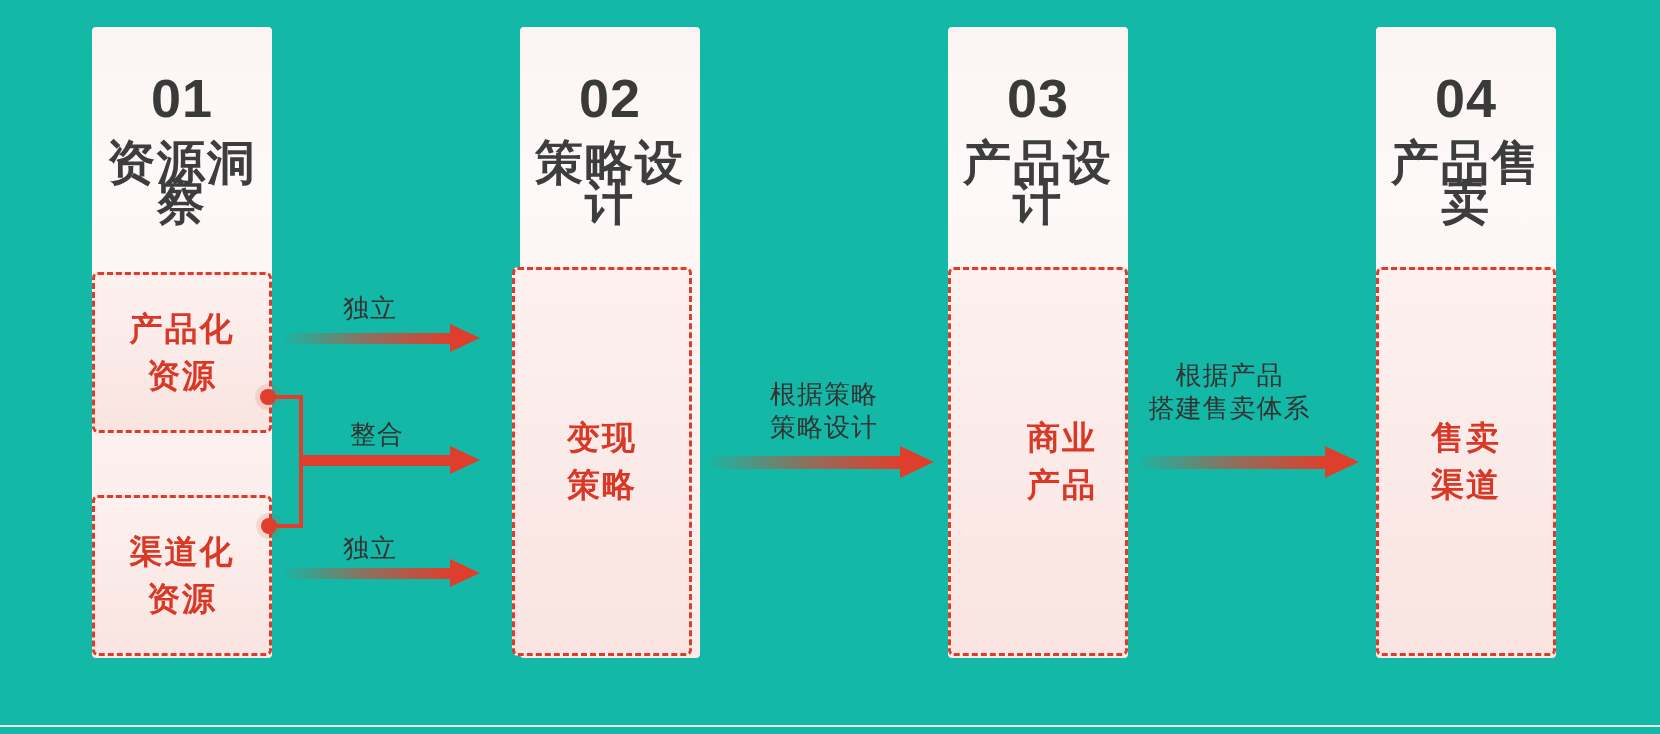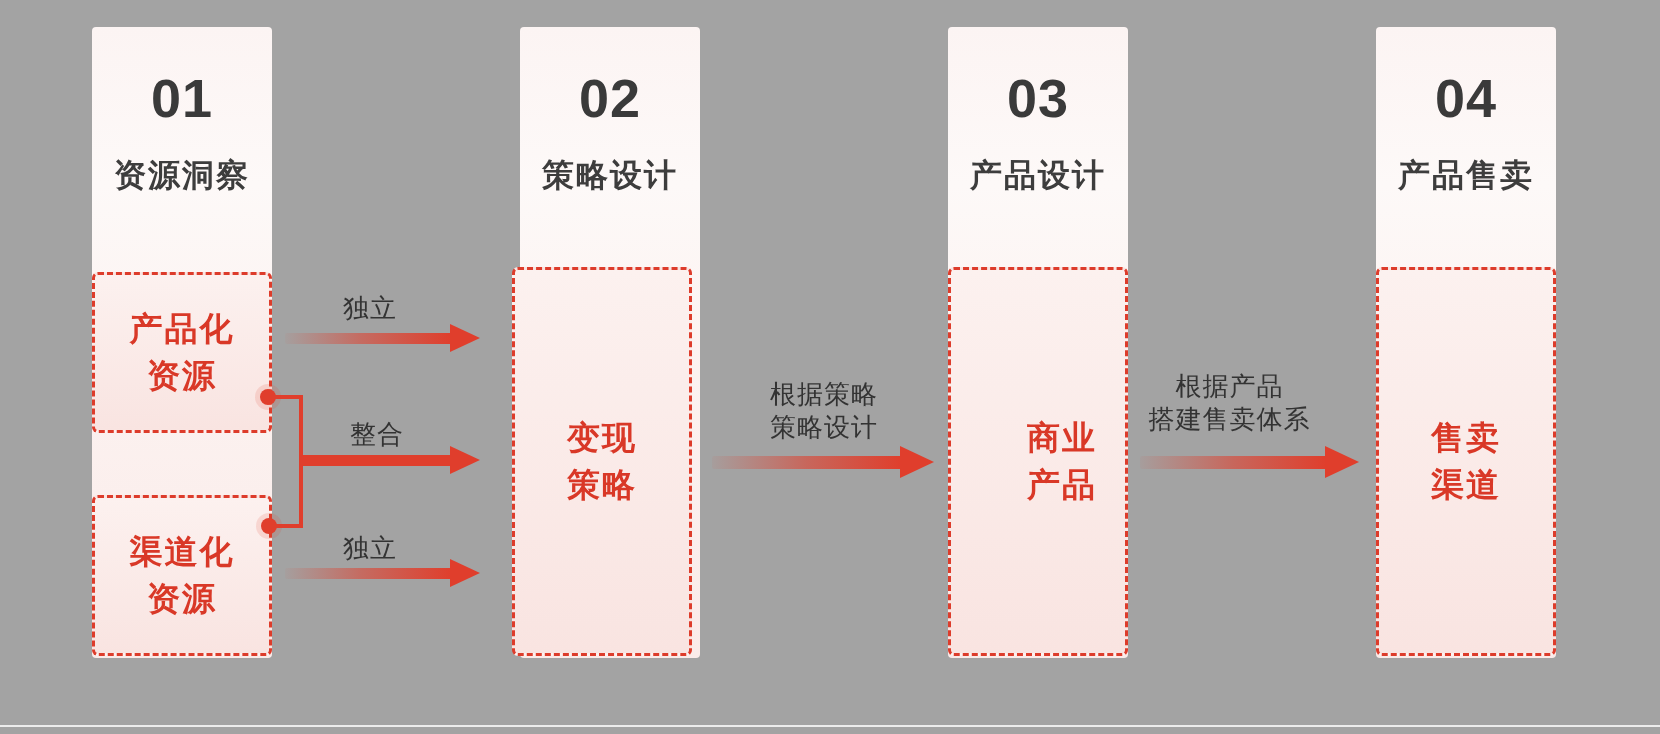--- a/index.html
+++ b/index.html
@@ -1,31 +1,31 @@
 <!DOCTYPE html>
 <html><head>
 <meta charset="utf-8">
 <style>
   html,body{margin:0;padding:0;background:#ffffff;}
   .canvas{
-    position:relative;width:1660px;height:734px;background:#a3a3a3;overflow:hidden;
+    position:relative;width:1660px;height:734px;background:#14b8a6;overflow:hidden;
     font-family:"Liberation Sans","DejaVu Sans",sans-serif;
   }
   
   .strip{
     position:absolute;top:27px;width:180px;height:631px;
     background:linear-gradient(180deg,#fcf4f3 0%,#fdf9f8 25%,#fcf2f0 55%,#faebe9 100%);
     border-radius:4px;text-align:center;
   }
   .strip.c1{left:92px;} .strip.c2{left:520px;} .strip.c3{left:948px;} .strip.c4{left:1376px;}
   .col-number{
     margin-top:42px;font-size:54px;line-height:58px;font-weight:700;color:#3a3a3a;letter-spacing:1px;
   }
   .col-title{
-    margin-top:28px;font-size:32px;line-height:40px;font-weight:700;color:#3d3d3d;letter-spacing:2px;
+    margin-top:16px;font-size:48px;line-height:40px;font-weight:700;color:#3d3d3d;letter-spacing:2px;
   }
   
   .dbox{
     position:absolute;box-sizing:border-box;width:180px;
     border:3px dashed #dd3c2b;border-radius:6px;
     background:linear-gradient(180deg,#fcf1ef 0%,#f9e4e1 100%);
     display:flex;align-items:center;justify-content:center;text-align:center;
   }
   .dbox .box-label{
     font-size:33px;line-height:1.42;font-weight:700;color:#d93827;letter-spacing:2px;
@@ -65,21 +65,21 @@
   .dot1{left:260px;top:389px;}
   .dot2{left:261px;top:518px;}
   .line-d1{left:268px;top:395px;width:35px;height:4px;}
   .line-d2{left:269px;top:524px;width:34px;height:4px;}
   .line-vert{left:299px;top:395px;width:4px;height:133px;}
   
   .lbl-s2p{left:700px;top:378px;width:248px;}
   .bar-s2p{left:712px;top:456px;width:190px;}
   .head-s2p{left:900px;top:446px;}
   
-  .lbl-p2s{left:1128px;top:370px;width:203px;}
+  .lbl-p2s{left:1128px;top:359px;width:203px;}
   .bar-p2s{left:1140px;top:456px;width:187px;}
   .head-p2s{left:1325px;top:446px;}
   
   .divider{position:absolute;left:0;top:725px;width:1660px;height:2px;background:#ececec;}
 </style>
 </head>
 <body>
 
 <div class="canvas">
 

